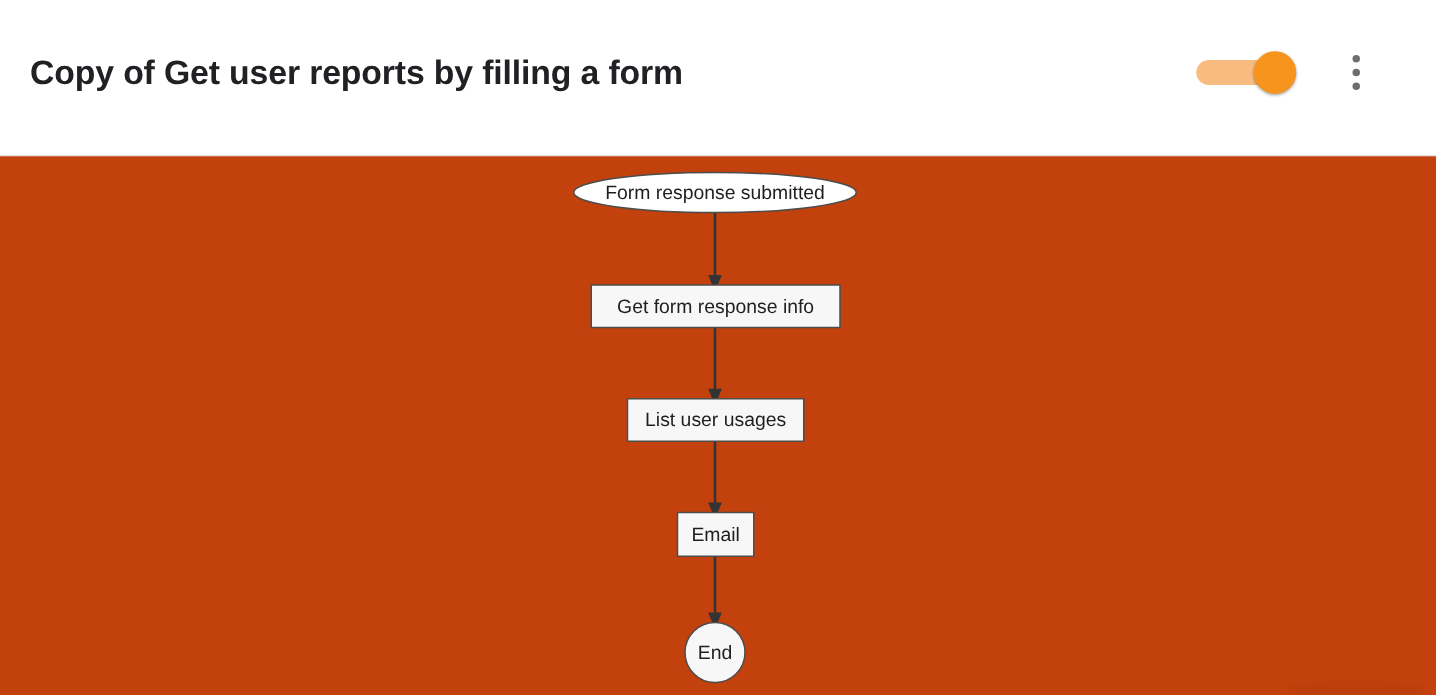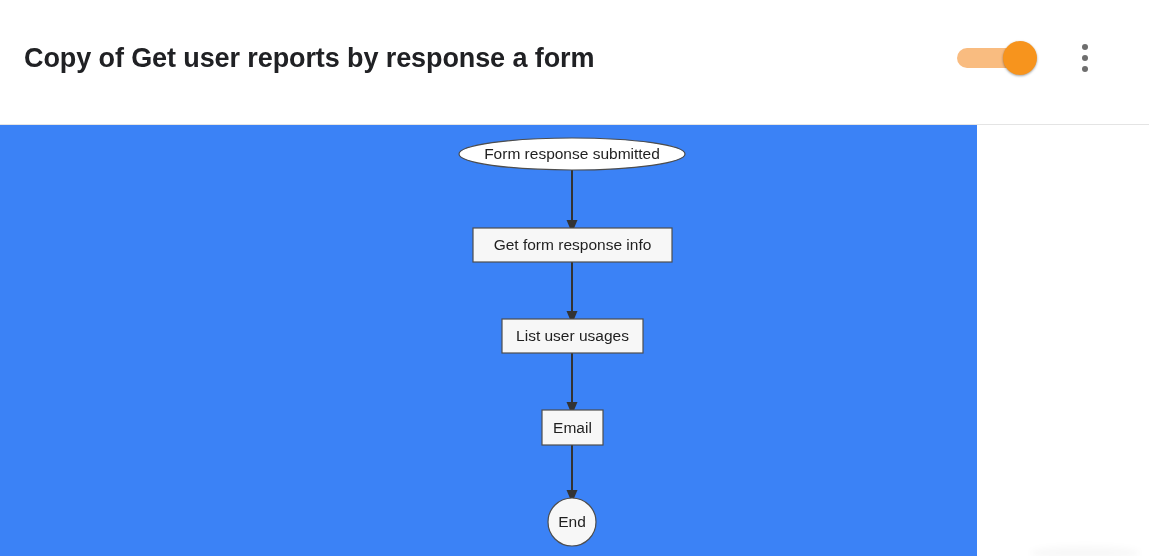--- a/index.html
+++ b/index.html
@@ -93,23 +93,23 @@
   }
   #overflow-menu-button .dot.d1 { top: 10px; }
   #overflow-menu-button .dot.d2 { top: 21px; }
   #overflow-menu-button .dot.d3 { top: 32px; }
 
   
   #flow-canvas {
     position: absolute;
     left: 0;
     top: 125px;
-    width: 977px;
+    width: 1149px;
     height: 431px;
-    background: #3b82f6;
+    background: #c2410c;
     overflow: hidden;
   }
   #flow-svg {
     position: absolute;
     left: 0;
     top: 0;
   }
 
   .node-shape {
     fill: #f7f7f7;
@@ -148,21 +148,21 @@
     border-radius: 50%;
     background: rgba(0,0,0,0.028);
     filter: blur(3px);
   }
 </style>
 </head>
 <body>
 
 <div id="app-header">
 
-  <div id="page-title">Copy of Get user reports by response a form</div>
+  <div id="page-title">Copy of Get user reports by filling a form</div>
 
   <div id="enable-toggle" role="switch">
     <div id="toggle-track"></div>
     <div id="toggle-knob"></div>
   </div>
 
   <div id="overflow-menu-button">
     <span class="dot d1"></span>
     <span class="dot d2"></span>
     <span class="dot d3"></span>

